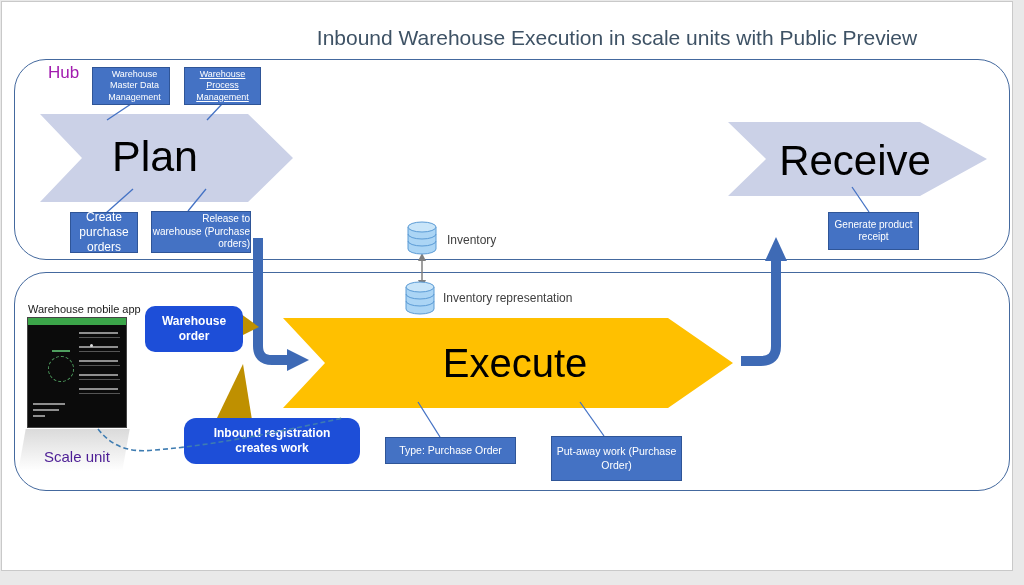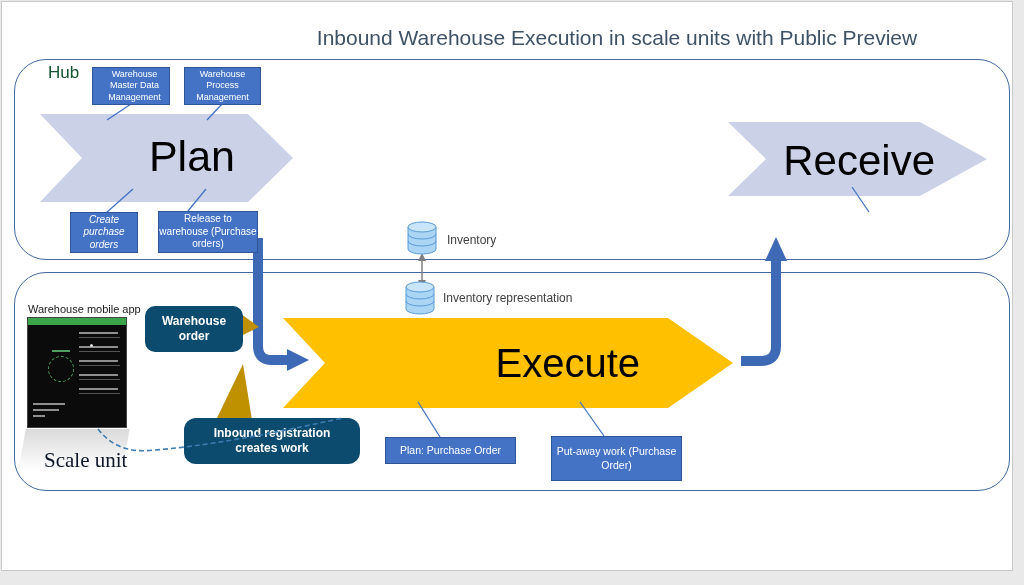--- a/index.html
+++ b/index.html
@@ -3,24 +3,24 @@
 <meta charset="utf-8">
 <style>
   html,body{margin:0;padding:0;}
   body{font-family:"Liberation Sans",sans-serif;background:#e9e9e9;}
   #page{position:relative;width:1024px;height:585px;overflow:hidden;background:#e9e9e9;}
   #slide{position:absolute;left:1px;top:1px;width:1010px;height:568px;background:#ffffff;border:1px solid #c9c9c9;z-index:0;}
   .container{position:absolute;border:1.5px solid #44699E;border-radius:32px;background:transparent;z-index:1;}
   .abs{position:absolute;}
   .z3{z-index:3;text-align:right;}
   #title{left:252px;top:26px;width:730px;text-align:center;font-size:21px;color:#3E5265;z-index:3;}
-  .seclabel{color:#14532d;z-index:3;}
+  .seclabel{color:#a21caf;z-index:3;}
   .bluebox{position:absolute;background:#4472C4;border:1px solid #2F5597;color:#ffffff;display:flex;align-items:center;justify-content:center;text-align:center;line-height:1.25;z-index:3;box-sizing:border-box;}
-  .chevlabel{position:absolute;color:#000;text-align:right;z-index:3;}
-  .callout{position:absolute;background:#0c4a6e;border-radius:10px;color:#fff;font-weight:bold;font-size:12px;display:flex;align-items:center;justify-content:center;text-align:center;line-height:1.25;z-index:3;}
+  .chevlabel{position:absolute;color:#000;text-align:center;z-index:3;}
+  .callout{position:absolute;background:#1d4ed8;border-radius:10px;color:#fff;font-weight:bold;font-size:12px;display:flex;align-items:center;justify-content:center;text-align:center;line-height:1.25;z-index:3;}
   .invlabel{position:absolute;font-size:12px;color:#404040;z-index:3;}
   svg{position:absolute;left:0;top:0;pointer-events:none;}
   #shapes{z-index:2;}
   #topline{z-index:4;}
   
   #mobile{position:absolute;left:27px;top:317px;width:100px;height:111px;background:#0b0b0b;border:1px solid #444;box-sizing:border-box;z-index:3;}
   #mobile .hdr{position:absolute;left:0;top:0;width:100%;height:7px;background:#3BA549;}
   #mobile .fld{position:absolute;left:52%;width:40%;height:2px;background:#8f8f8f;}
   #mobile .fldline{position:absolute;left:52%;width:42%;height:1px;background:#555;}
   #mobile .circle{position:absolute;left:20px;top:38px;width:24px;height:24px;border:1px dashed #4f9f5f;border-radius:50%;}
@@ -78,43 +78,44 @@
       <path d="M406,294 a14,5 0 0 0 28,0" fill="none" stroke="#5B9BD5" stroke-width="1"></path>
       <path d="M406,301 a14,5 0 0 0 28,0" fill="none" stroke="#5B9BD5" stroke-width="1"></path>
     </g>
 
     <polygon points="241,314 241,336 259,327" fill="#BF9000"></polygon>
     <polygon points="216,420 252,420 243,364" fill="#BF9000"></polygon>
   </svg>
 
   <div class="abs" id="title">Inbound Warehouse Execution in scale units with Public Preview</div>
   <div class="abs seclabel" style="left:48px;top:63px;font-size:17px;">Hub</div>
-  <div class="abs seclabel" style="left:44px;top:448px;font-size:21px;color:#0f172a;font-family:Liberation Serif, serif;">Scale unit</div>
+  <div class="abs seclabel" style="left:44px;top:448px;font-size:15px;color:#4c1d95;">Scale unit</div>
 
   <div class="bluebox" style="left:92px;top:67px;width:78px;height:38px;font-size:9px;padding-left:7px;">Warehouse Master Data Management</div>
-  <div class="bluebox" style="left:184px;top:67px;width:77px;height:38px;font-size:9px;">Warehouse Process Management</div>
+  <div class="bluebox" style="left:184px;top:67px;width:77px;height:38px;font-size:9px;text-decoration:underline;">Warehouse Process Management</div>
 
   <div class="chevlabel" style="left:75px;top:132px;width:160px;font-size:43px;">Plan</div>
   <div class="chevlabel" style="left:390px;top:341px;width:250px;font-size:40px;">Execute</div>
   <div class="chevlabel" style="left:775px;top:137px;width:160px;font-size:42px;">Receive</div>
 
-  <div class="bluebox" style="left:70px;top:212px;width:68px;height:41px;font-size:10px;font-style:italic;">Create purchase orders</div>
-  <div class="bluebox" style="left:158px;top:211px;width:100px;height:42px;font-size:10px;">Release to warehouse (Purchase orders)</div>
+  <div class="bluebox" style="left:70px;top:212px;width:68px;height:41px;font-size:12px;">Create purchase orders</div>
+  <div class="bluebox" style="left:151px;top:211px;width:100px;height:42px;font-size:10px;text-align:right;">Release to warehouse (Purchase orders)</div>
+  <div class="bluebox" style="left:828px;top:212px;width:91px;height:38px;font-size:10px;">Generate product receipt</div>
 
   <div class="invlabel" style="left:447px;top:233px;">Inventory</div>
   <div class="invlabel" style="left:443px;top:291px;">Inventory representation</div>
 
   <div class="callout" style="left:145px;top:306px;width:98px;height:46px;">
     <span style="width:72px;">Warehouse order</span>
   </div>
   <div class="callout" style="left:184px;top:418px;width:176px;height:46px;border-radius:12px;">
     <span style="width:130px;">Inbound registration creates work</span>
   </div>
 
-  <div class="bluebox" style="left:385px;top:437px;width:131px;height:27px;font-size:10.5px;">Plan: Purchase Order</div>
+  <div class="bluebox" style="left:385px;top:437px;width:131px;height:27px;font-size:10.5px;">Type: Purchase Order</div>
   <div class="bluebox" style="left:551px;top:436px;width:131px;height:45px;font-size:10.5px;">Put-away work (Purchase Order)</div>
 
   <div class="abs z3" style="left:28px;top:303px;font-size:11px;color:#1a1a1a;">Warehouse mobile app</div>
   <div id="mobile">
     <div class="hdr"></div>
     <div class="fld" style="top:14px;"></div>
     <div class="fldline" style="top:19px;"></div>
     <div class="fld" style="top:28px;"></div>
     <div class="fldline" style="top:33px;"></div>
     <div class="fld" style="top:42px;"></div>

